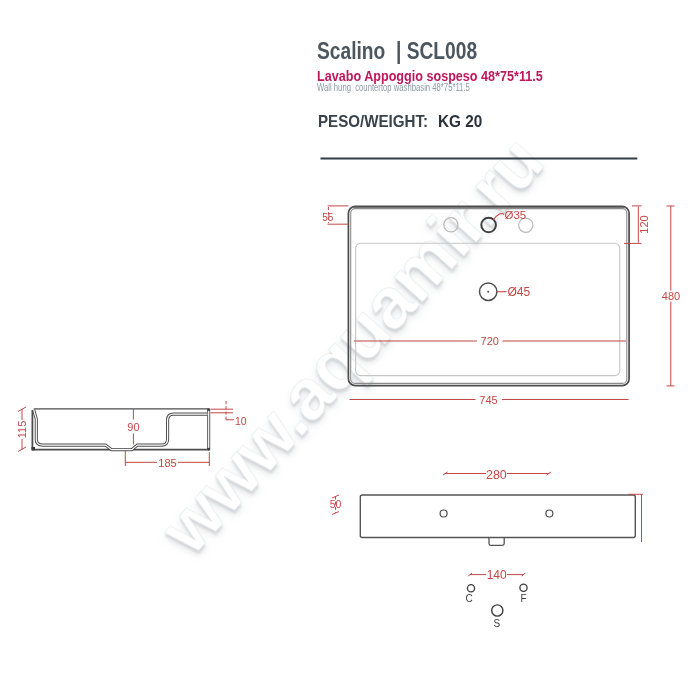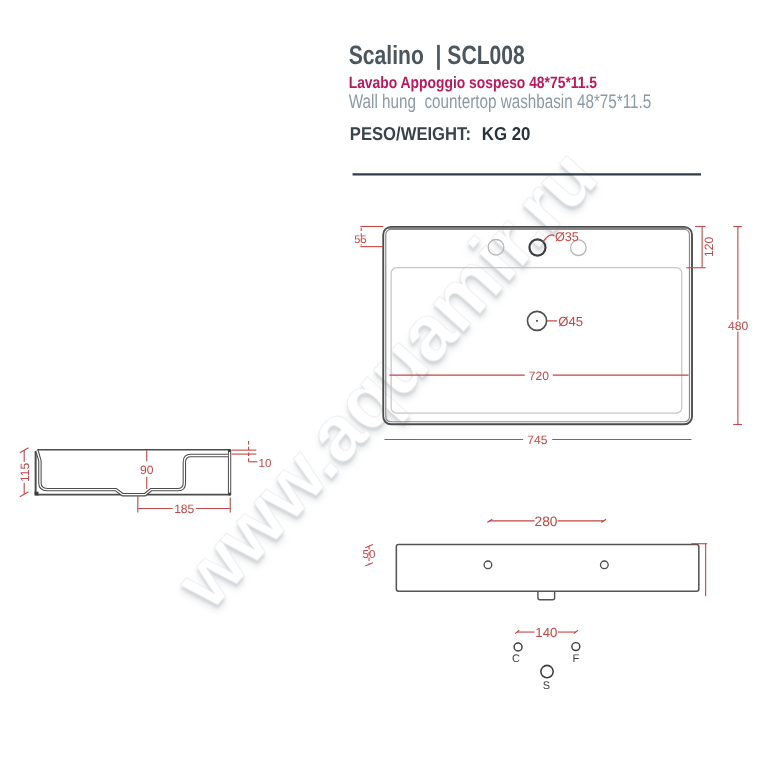--- a/index.html
+++ b/index.html
@@ -11,21 +11,21 @@
 <body>
 
 <div class="abs" style="left:351px;top:360px;width:0;height:0;z-index:1;">
   <div style="position:absolute;left:-300px;top:-56px;width:600px;text-align:center;transform:rotate(-48deg);font-weight:bold;font-size:71px;letter-spacing:-1.2px;color:#ffffff;-webkit-text-stroke:1px rgba(231,234,237,0.65);text-shadow:-2.5px 2.5px 2px rgba(190,195,199,0.45), -4px 4px 6px rgba(202,206,210,0.5);white-space:nowrap;">www.aquamir.ru</div>
 </div>
 
 <div class="abs" style="left:317px;top:37px;z-index:3;font-size:24px;font-weight:bold;color:#4b565f;white-space:nowrap;text-align:right;"><span class="cx" style="transform:scaleX(0.80);">Scalino&nbsp;&nbsp;| SCL008</span></div>
 
 <div class="abs" style="left:317px;top:67px;z-index:3;font-size:15px;font-weight:bold;color:#be185d;white-space:nowrap;"><span class="cx" style="transform:scaleX(0.84);">Lavabo Appoggio sospeso 48*75*11.5</span></div>
 
-<div class="abs" style="left:317px;top:82px;z-index:3;font-size:18px;color:#8b99a6;white-space:nowrap;"><span class="cx" style="transform:scaleX(0.77);">Wall hung&nbsp; countertop washbasin 48*75*11.5</span></div>
+<div class="abs" style="left:317px;top:82px;z-index:3;font-size:10px;color:#8b99a6;white-space:nowrap;"><span class="cx" style="transform:scaleX(0.77);">Wall hung&nbsp; countertop washbasin 48*75*11.5</span></div>
 
 <div class="abs" style="left:318px;top:112px;z-index:3;font-size:17px;font-weight:bold;color:#39434c;white-space:nowrap;"><span class="cx" style="transform:scaleX(0.89);">PESO/WEIGHT:</span></div>
 
 <div class="abs" style="left:438px;top:112px;z-index:3;font-size:17px;font-weight:bold;color:#2a333c;white-space:nowrap;text-align:center;"><span class="cx" style="transform:scaleX(0.90);">KG 20</span></div>
 
 <svg class="abs" style="left:0;top:0;z-index:2;" width="700" height="700" viewBox="0 0 700 700" fill="none">
 
 <line x1="320.5" y1="158.6" x2="637.3" y2="158.6" stroke="#313d49" stroke-width="2"></line>
 
 <rect x="348.4" y="206.3" width="280.7" height="179.4" rx="7" stroke="#4c4c4c" stroke-width="1.7"></rect>

